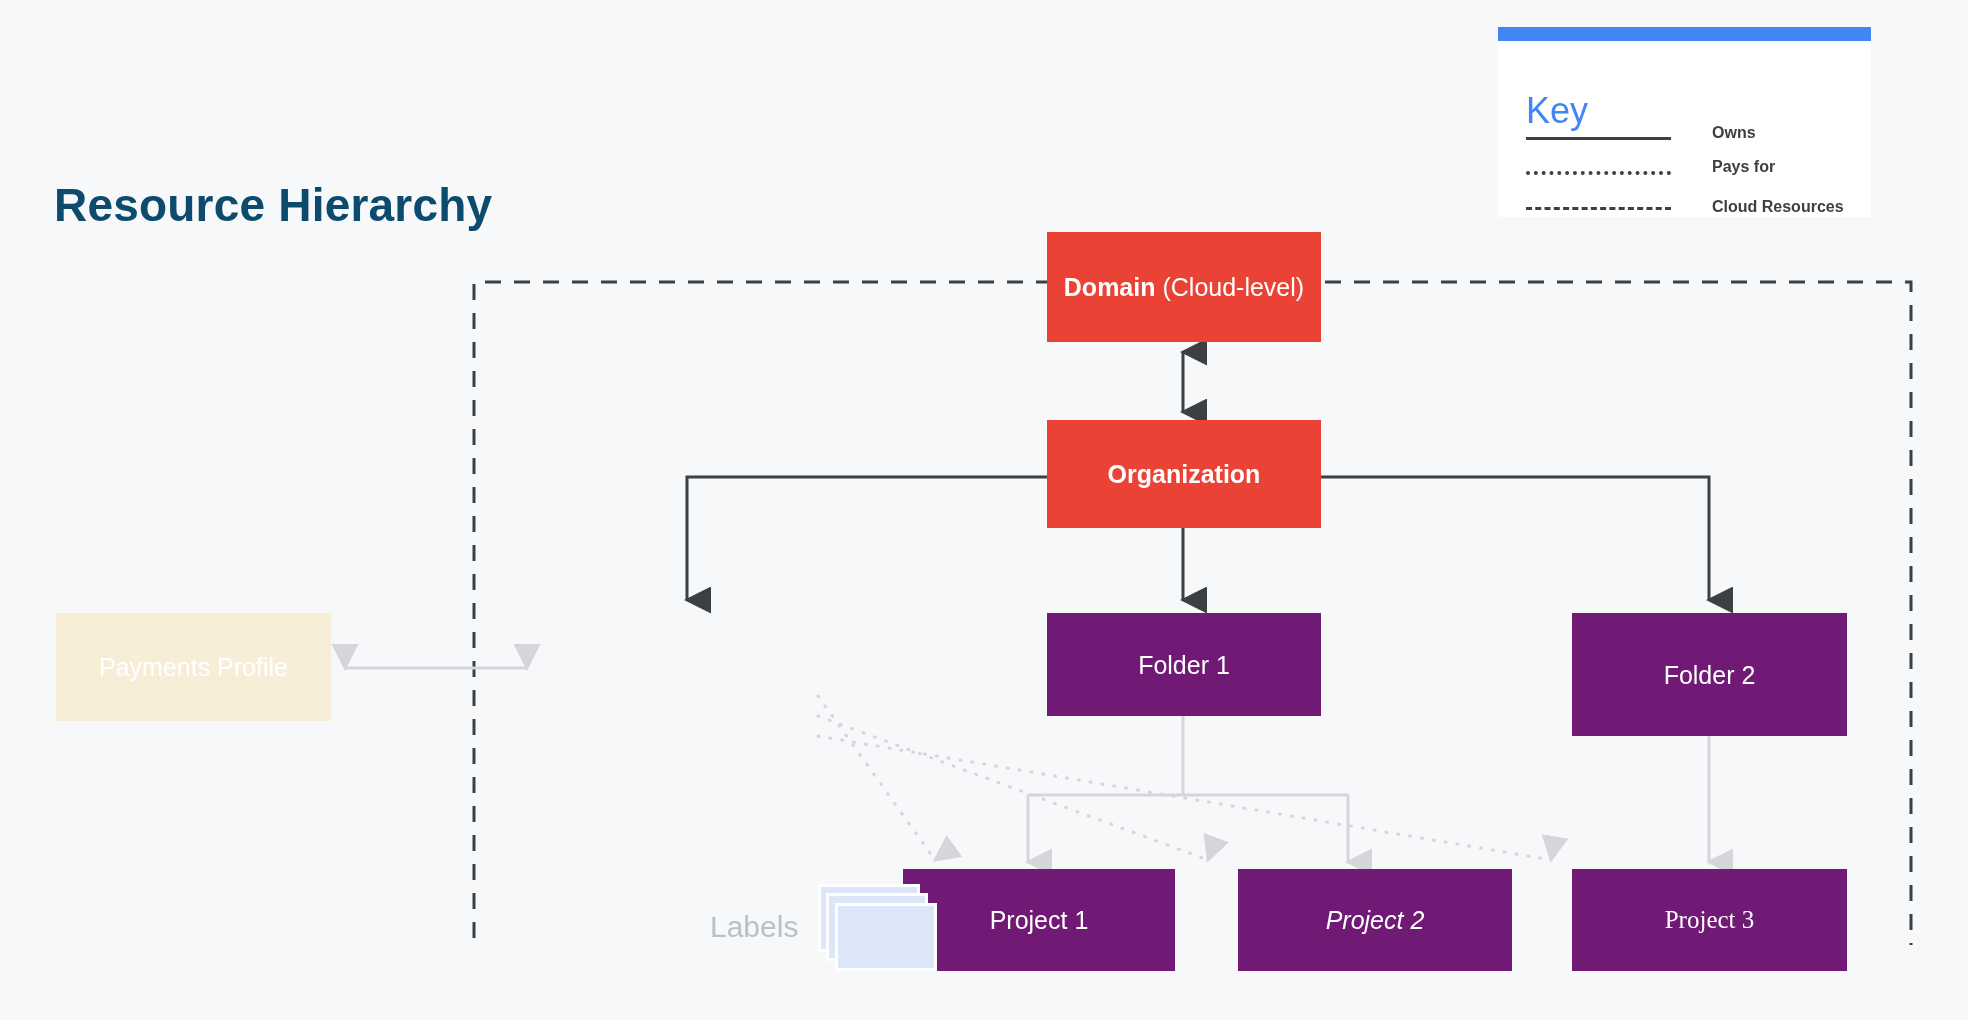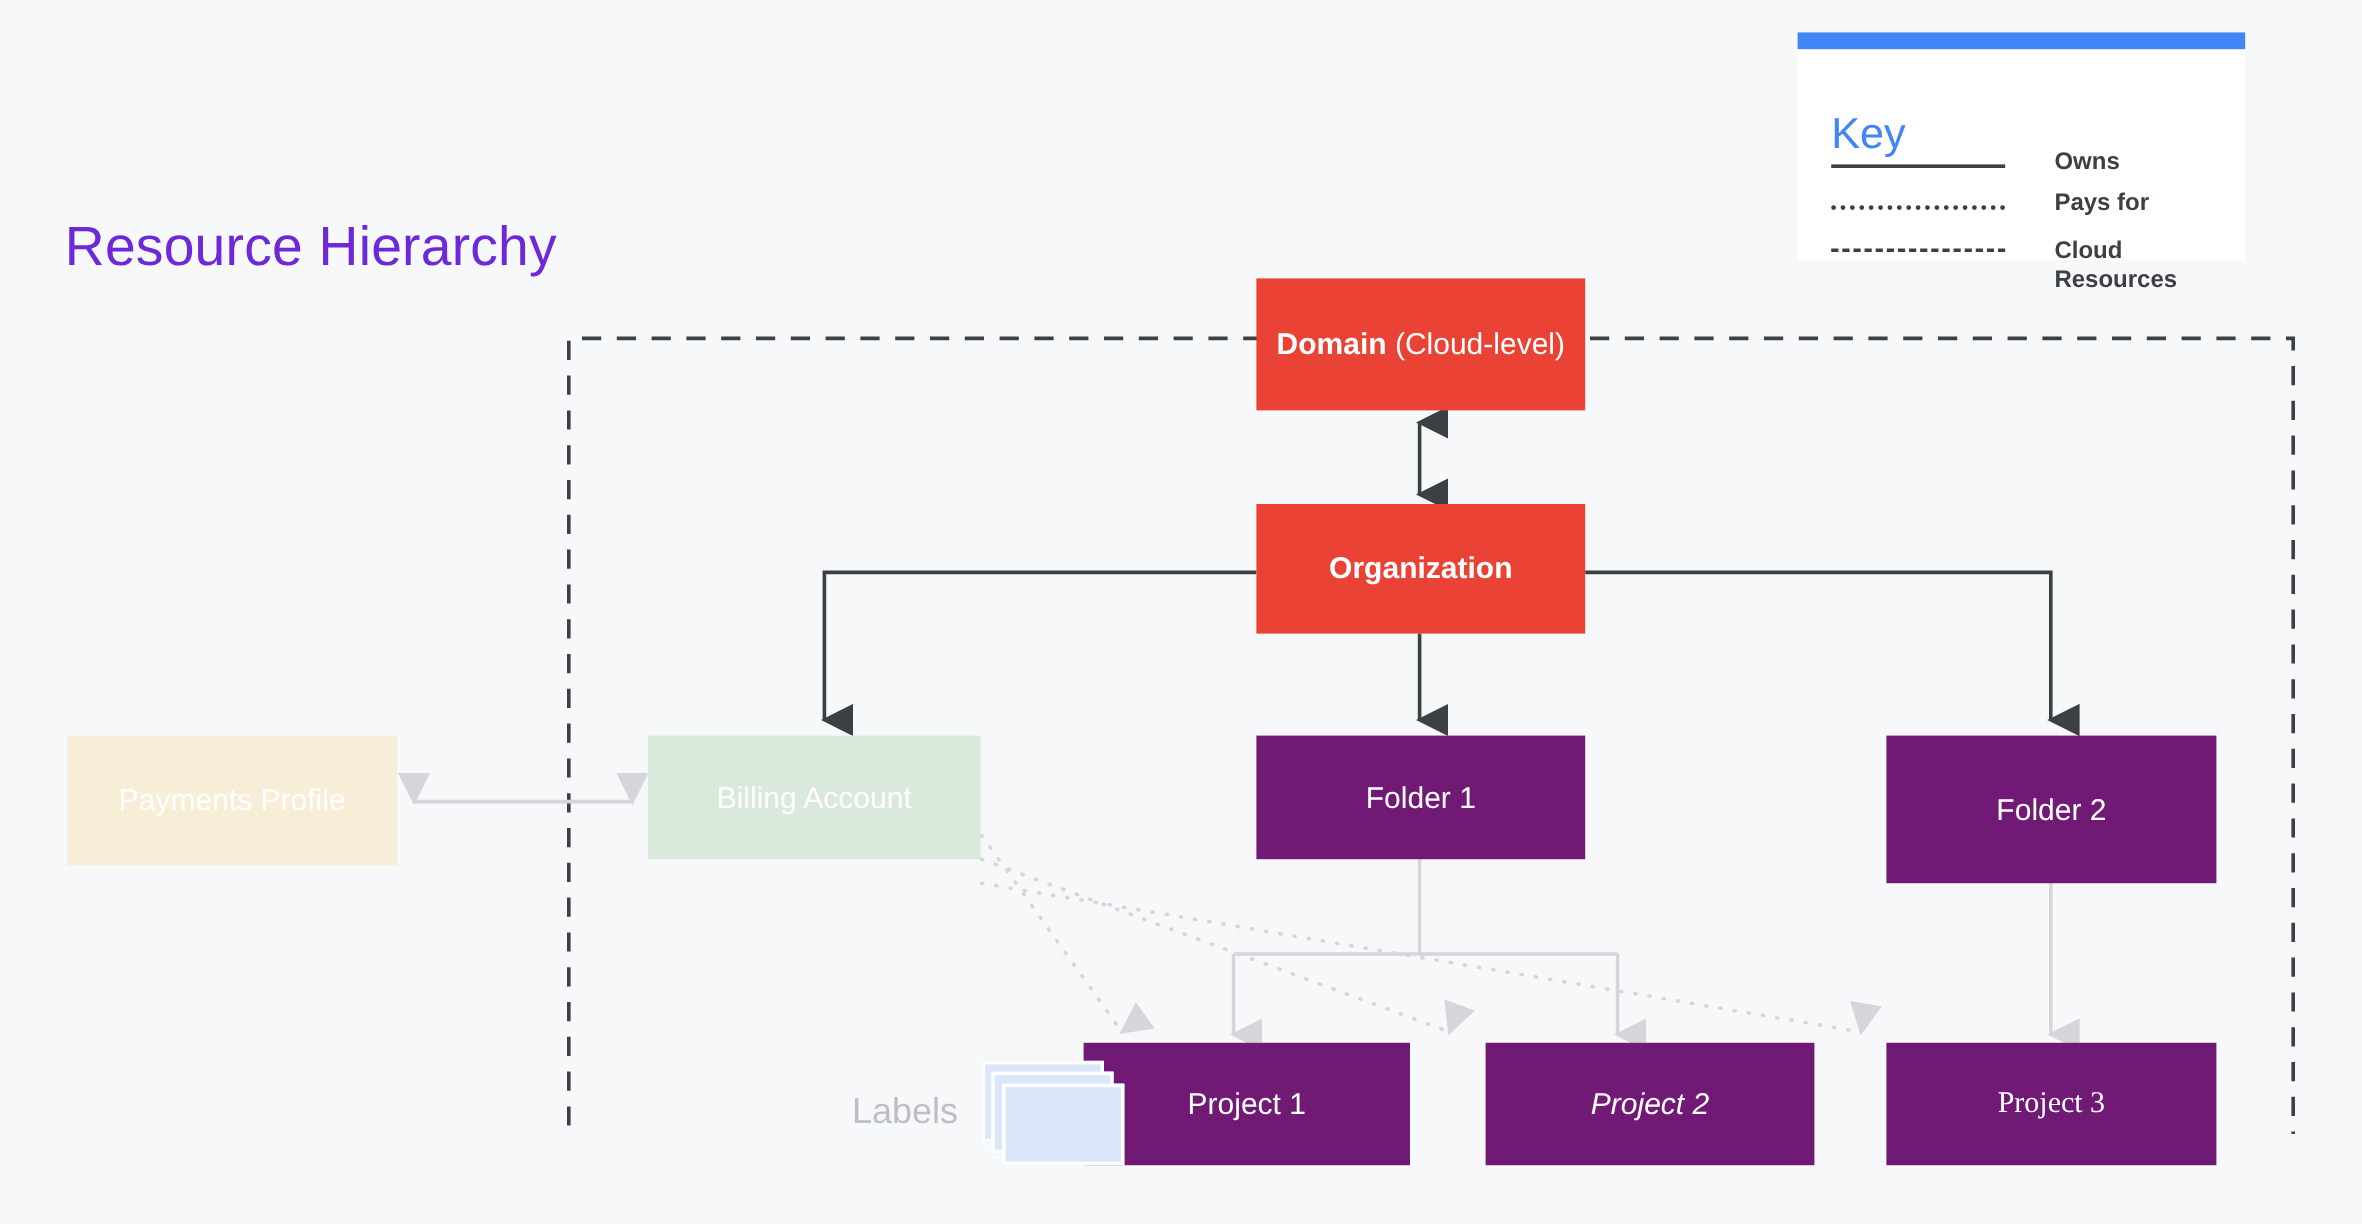--- a/index.html
+++ b/index.html
@@ -29,22 +29,22 @@
     width: 1968px;
     height: 1020px;
     pointer-events: none;
   }
   
   .page-title {
     position: absolute;
     left: 54px;
     top: 178px;
     font-size: 46px;
-    font-weight: 400;
-    color: #6d28d9;
+    font-weight: 700;
+    color: #0c4a6e;
     letter-spacing: 0.2px;
     white-space: nowrap;
   }
   
   .node {
     position: absolute;
     box-sizing: border-box;
     display: flex;
     align-items: center;
     justify-content: center;
@@ -143,21 +143,21 @@
     border-top-color: #3C4043;
   }
   .key-row .sw-solid  { border-top-style: solid;  }
   .key-row .sw-dotted { border-top-style: dotted; border-top-width: 4px; }
   .key-row .sw-dashed { border-top-style: dashed; }
   .key-row .key-label {
     position: absolute;
     left: 186px;
     top: 0px;
     width: 140px;
-    font-size: 20px;
+    font-size: 16px;
     font-weight: 700;
     color: #3C4043;
     line-height: 1.22;
   }
   .kr1 { top: 96px; }
   .kr2 { top: 130px; }
   .kr3 { top: 170px; }
   .kr3 .swatch { top: 10px; }
 </style>
 </head>
@@ -215,23 +215,20 @@
   </div>
 
   <div class="node node-red" style="left:1047px; top:420px; width:274px; height:108px; font-weight:700;">
     <span>Organization</span>
   </div>
 
   <div class="node node-cream" style="left:56px; top:613px; width:275px; height:108px;">
     <span>Payments Profile</span>
   </div>
 
-  <div class="node node-green" style="left:540px; top:613px; width:277px; height:103px;">
-    <span>Billing Account</span>
-  </div>
 
   <div class="node node-blue" style="left:1047px; top:613px; width:274px; height:103px;">
     <span>Folder 1</span>
   </div>
 
   <div class="node node-blue" style="left:1572px; top:613px; width:275px; height:123px;">
     <span>Folder 2</span>
   </div>
 
   <div class="node node-blue" style="left:903px; top:869px; width:272px; height:102px;">

